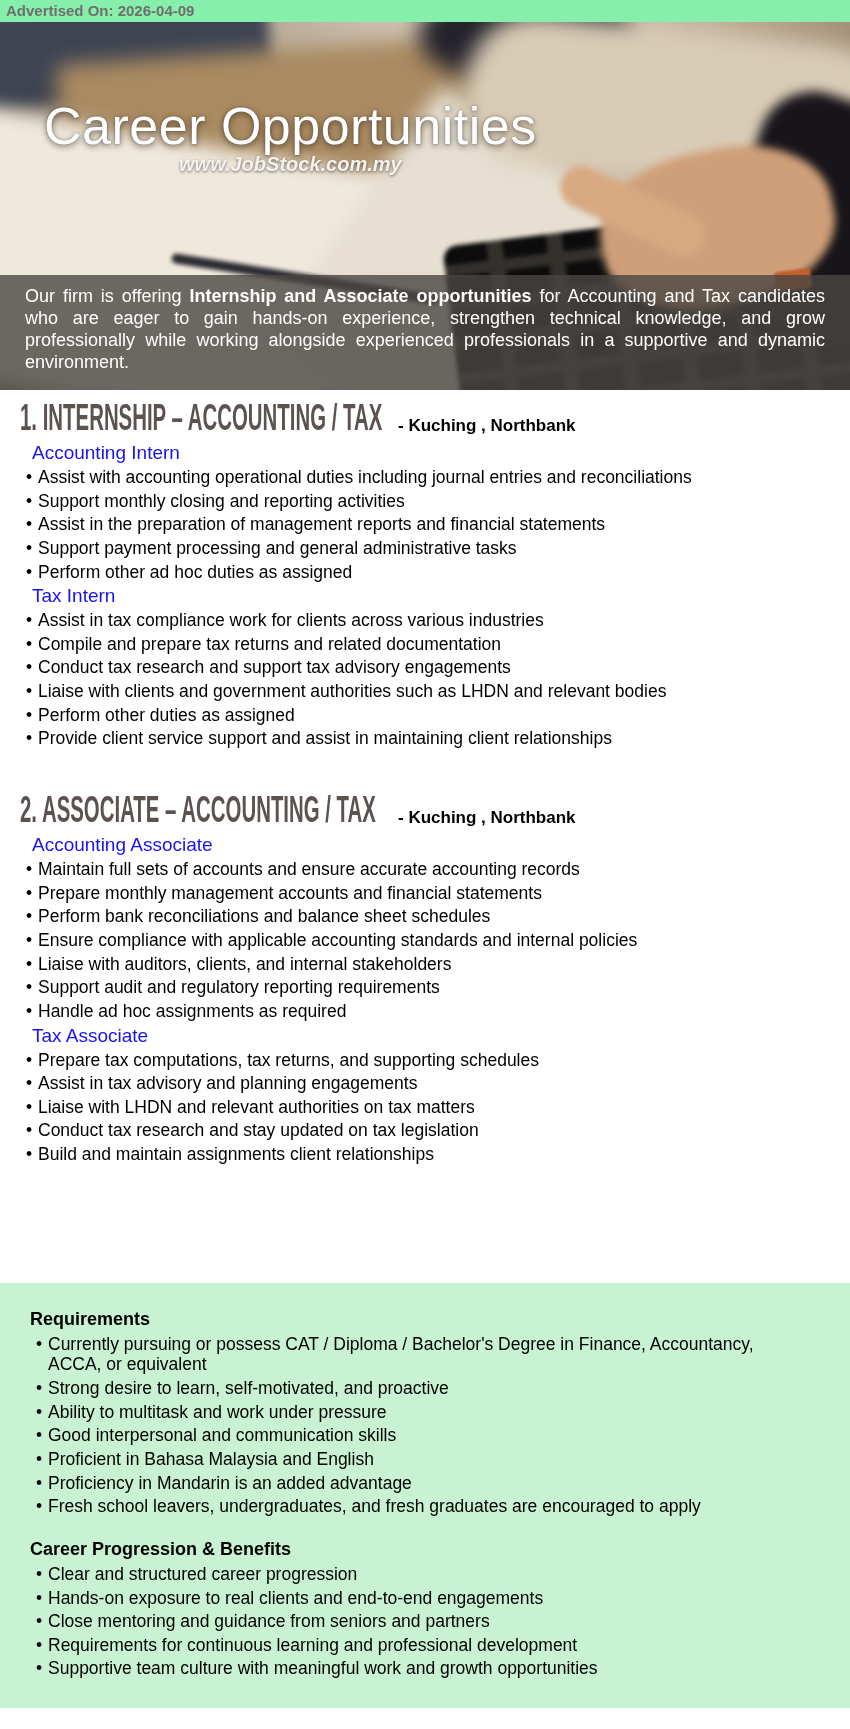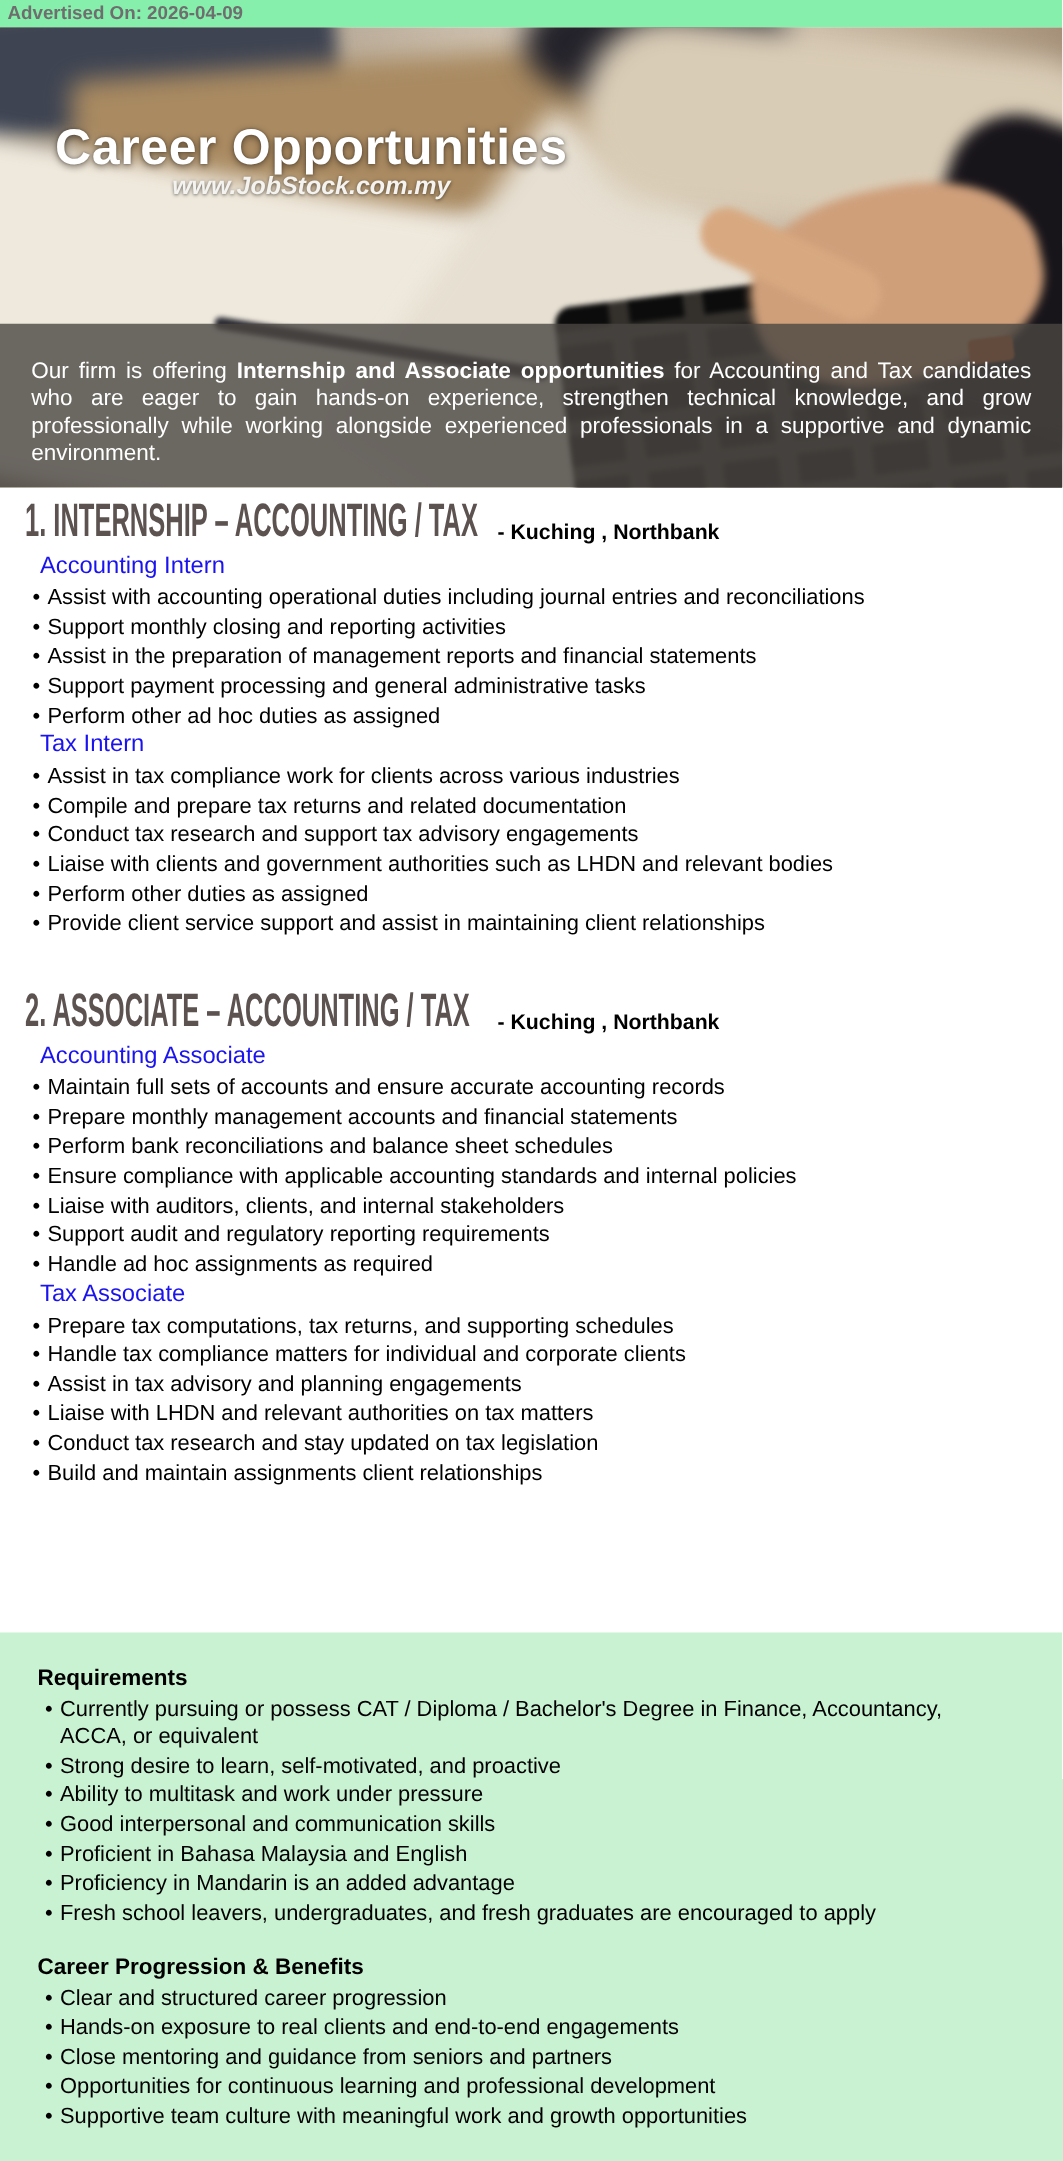--- a/index.html
+++ b/index.html
@@ -24,28 +24,28 @@
   .ph-finger  { left:555px; top:168px; width:155px; height:42px;  background:#d8a981; border-radius:22px; transform:rotate(25deg); filter:blur(3px); z-index:2; }
   .ph-calc    { left:455px; bottom:-65px; width:430px; height:235px; transform:rotate(-7deg); border-radius:14px; filter:blur(2px); z-index:1;
                 background-color:#34312d;
                 background-image:
                   repeating-linear-gradient(0deg, rgba(0,0,0,0) 0 24px, #34312d 24px 36px),
                   repeating-linear-gradient(90deg, #0c0c0c 0 44px, #34312d 44px 60px); }
   .ph-orange  { left:775px; bottom:100px; width:36px; height:20px; background:#c2602a; transform:rotate(-7deg); border-radius:4px; filter:blur(1px); z-index:3; }
   .ph-pen     { left:170px; top:252px; width:270px; height:10px; background:#2c2c34; border-radius:6px; transform:rotate(9deg); filter:blur(2px); }
 
   .hero-title-wrap { position:absolute; left:44px; top:74px; z-index:5; }
-  .hero-title { font-size:40px; font-weight:bold; color:#ffffff; letter-spacing:0.5px;
+  .hero-title { font-size:52px; font-weight:normal; color:#ffffff; letter-spacing:0.5px;
                 text-shadow:0 2px 6px rgba(40,30,20,.6), 0 0 2px rgba(0,0,0,.35); }
   .hero-site  { text-align:center; color:#f5f3ef; font-weight:bold; font-size:20px; margin-top:-3px;
                 text-shadow:0 1px 3px rgba(0,0,0,.55);font-style:italic; }
 
   .hero-intro { position:absolute; left:0; right:0; bottom:0; z-index:6;
                 background:rgba(74,70,66,.80); color:#ffffff;
-                padding:27px 25px 16px; font-size:18px; line-height:1.22; text-align:justify; }
+                padding:11px 25px 16px; font-size:18px; line-height:1.22; text-align:justify; }
 
   
   .content { padding:0 20px; }
   .sec-head { position:relative; height:40px; margin-top:9px; }
   .sec-title { display:inline-block; font-weight:bold; font-size:34px; color:#5c5351; white-space:nowrap;
                transform:scale(0.60,1.10); transform-origin:left bottom; position:absolute; left:0; bottom:0; }
   .sec-loc  { position:absolute; left:378px; bottom:3px; font-weight:bold; font-size:17px; color:#000; }
 
   .role-name { color:#1a13ee; font-size:19px; margin:3px 12px 2px; }
   .duty { display:flex; font-size:17.5px; line-height:1.18; margin:3px 0; color:#000; }
@@ -120,38 +120,37 @@
     <div class="duty">Maintain full sets of accounts and ensure accurate accounting records</div>
     <div class="duty">Prepare monthly management accounts and financial statements</div>
     <div class="duty">Perform bank reconciliations and balance sheet schedules</div>
     <div class="duty">Ensure compliance with applicable accounting standards and internal policies</div>
     <div class="duty">Liaise with auditors, clients, and internal stakeholders</div>
     <div class="duty">Support audit and regulatory reporting requirements</div>
     <div class="duty">Handle ad hoc assignments as required</div>
 
     <div class="role-name">Tax Associate</div>
     <div class="duty">Prepare tax computations, tax returns, and supporting schedules</div>
-    <div class="duty">Handle tax compliance matters for individual and corporate clients</div>
     <div class="duty">Assist in tax advisory and planning engagements</div>
     <div class="duty">Liaise with LHDN and relevant authorities on tax matters</div>
     <div class="duty">Conduct tax research and stay updated on tax legislation</div>
     <div class="duty">Build and maintain assignments client relationships</div>
   </div>
 
   <div class="green">
     <h3>Requirements</h3>
     <div class="duty">Currently pursuing or possess CAT / Diploma / Bachelor's Degree in Finance, Accountancy, ACCA, or equivalent</div>
     <div class="duty">Strong desire to learn, self-motivated, and proactive</div>
     <div class="duty">Ability to multitask and work under pressure</div>
     <div class="duty">Good interpersonal and communication skills</div>
     <div class="duty">Proficient in Bahasa Malaysia and English</div>
     <div class="duty">Proficiency in Mandarin is an added advantage</div>
     <div class="duty">Fresh school leavers, undergraduates, and fresh graduates are encouraged to apply</div>
 
     <h3 class="benefits-head">Career Progression &amp; Benefits</h3>
     <div class="duty">Clear and structured career progression</div>
     <div class="duty">Hands-on exposure to real clients and end-to-end engagements</div>
     <div class="duty">Close mentoring and guidance from seniors and partners</div>
-    <div class="duty">Opportunities for continuous learning and professional development</div>
+    <div class="duty">Requirements for continuous learning and professional development</div>
     <div class="duty">Supportive team culture with meaningful work and growth opportunities</div>
   </div>
 
 </div>
 
 </body></html>

